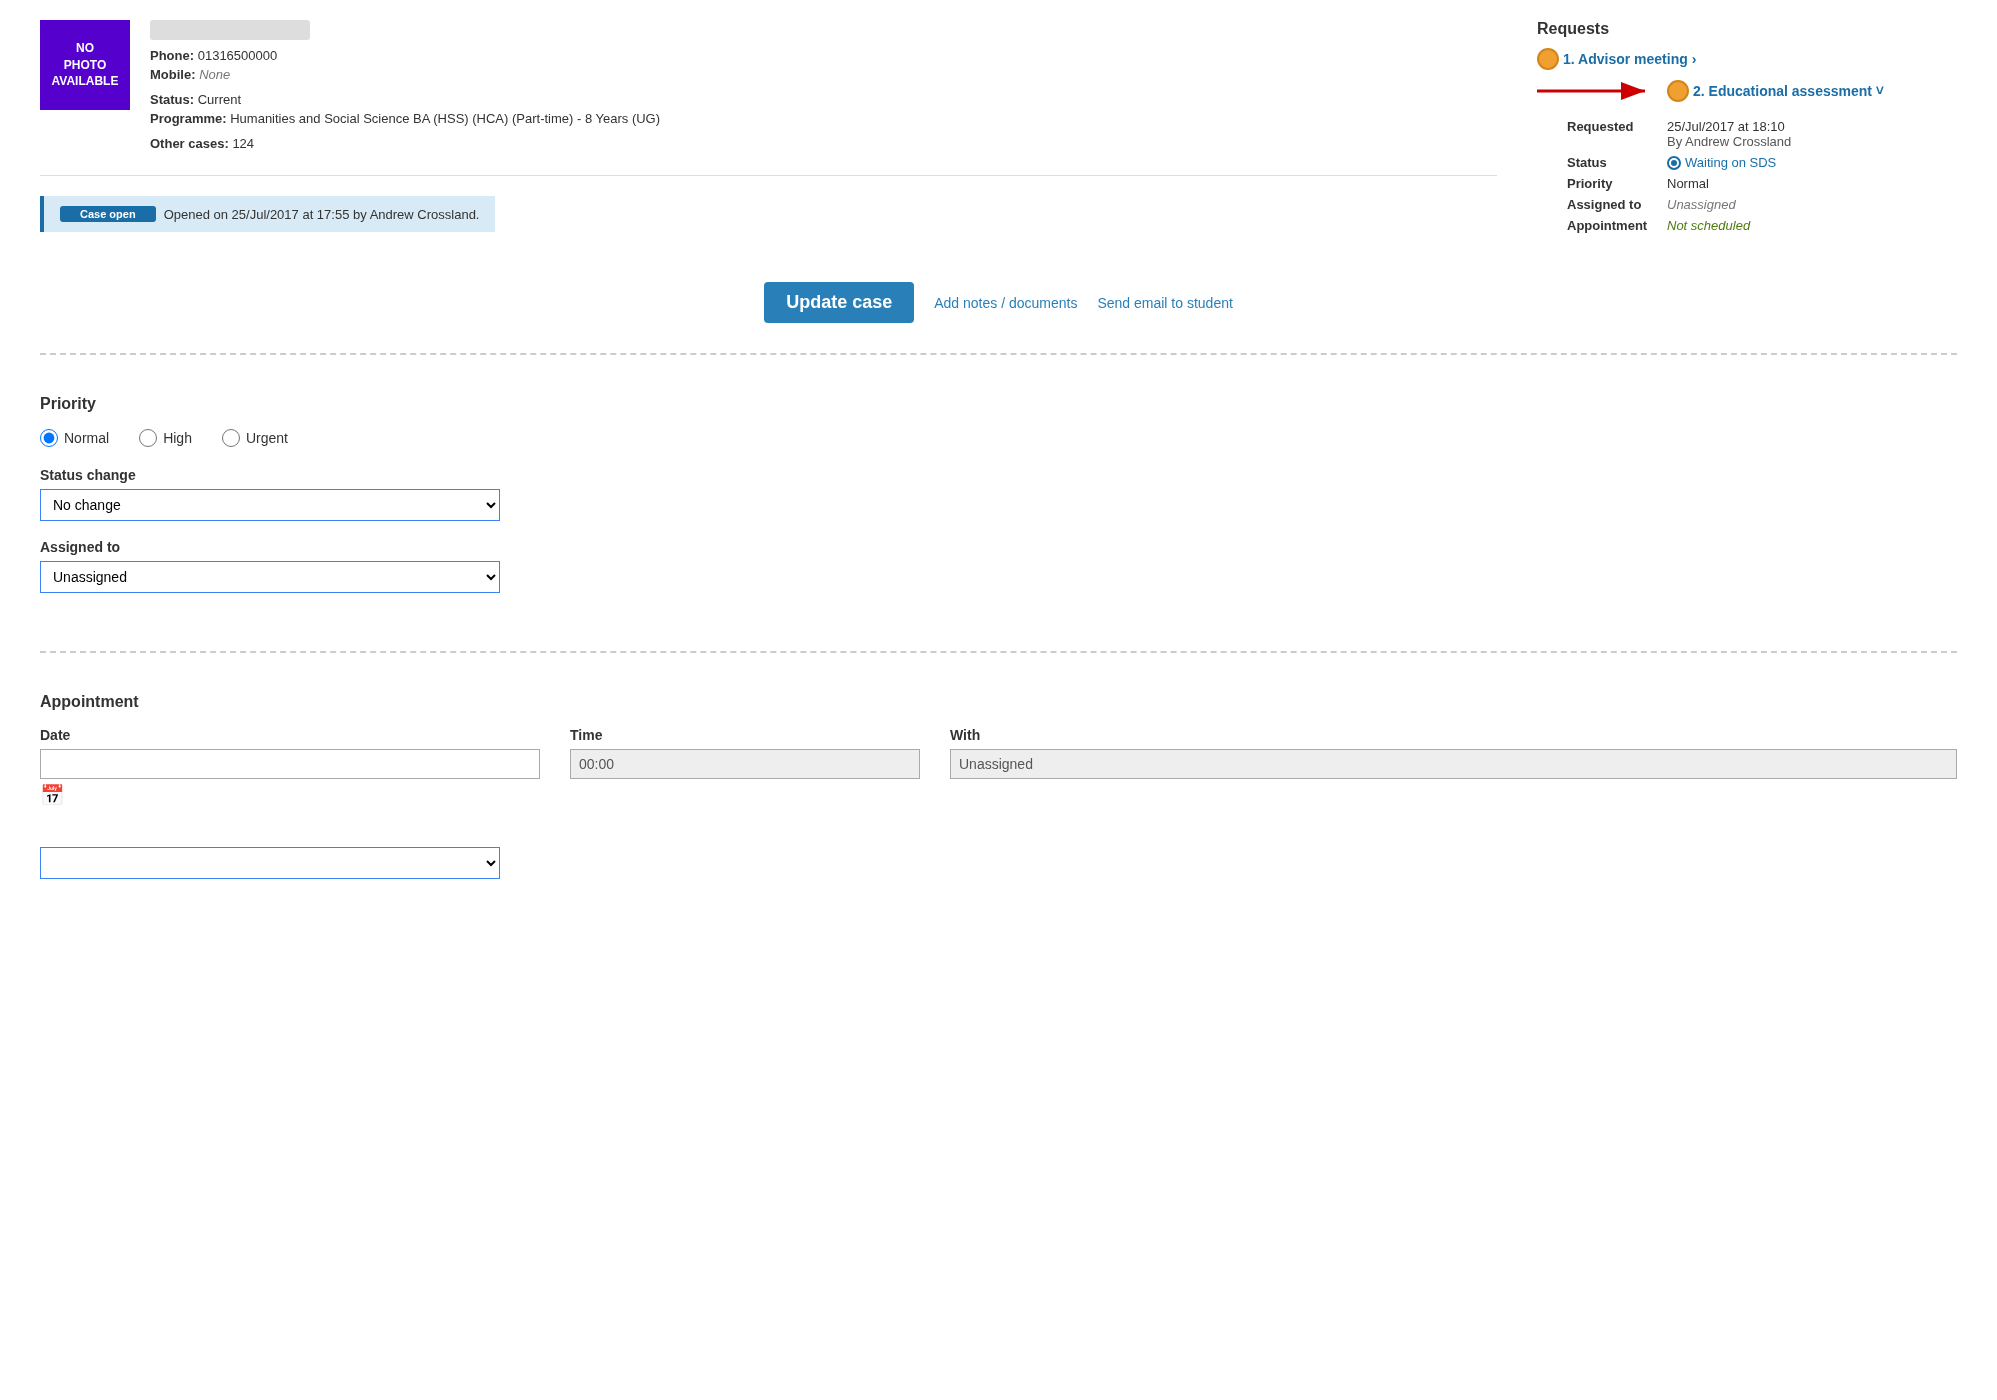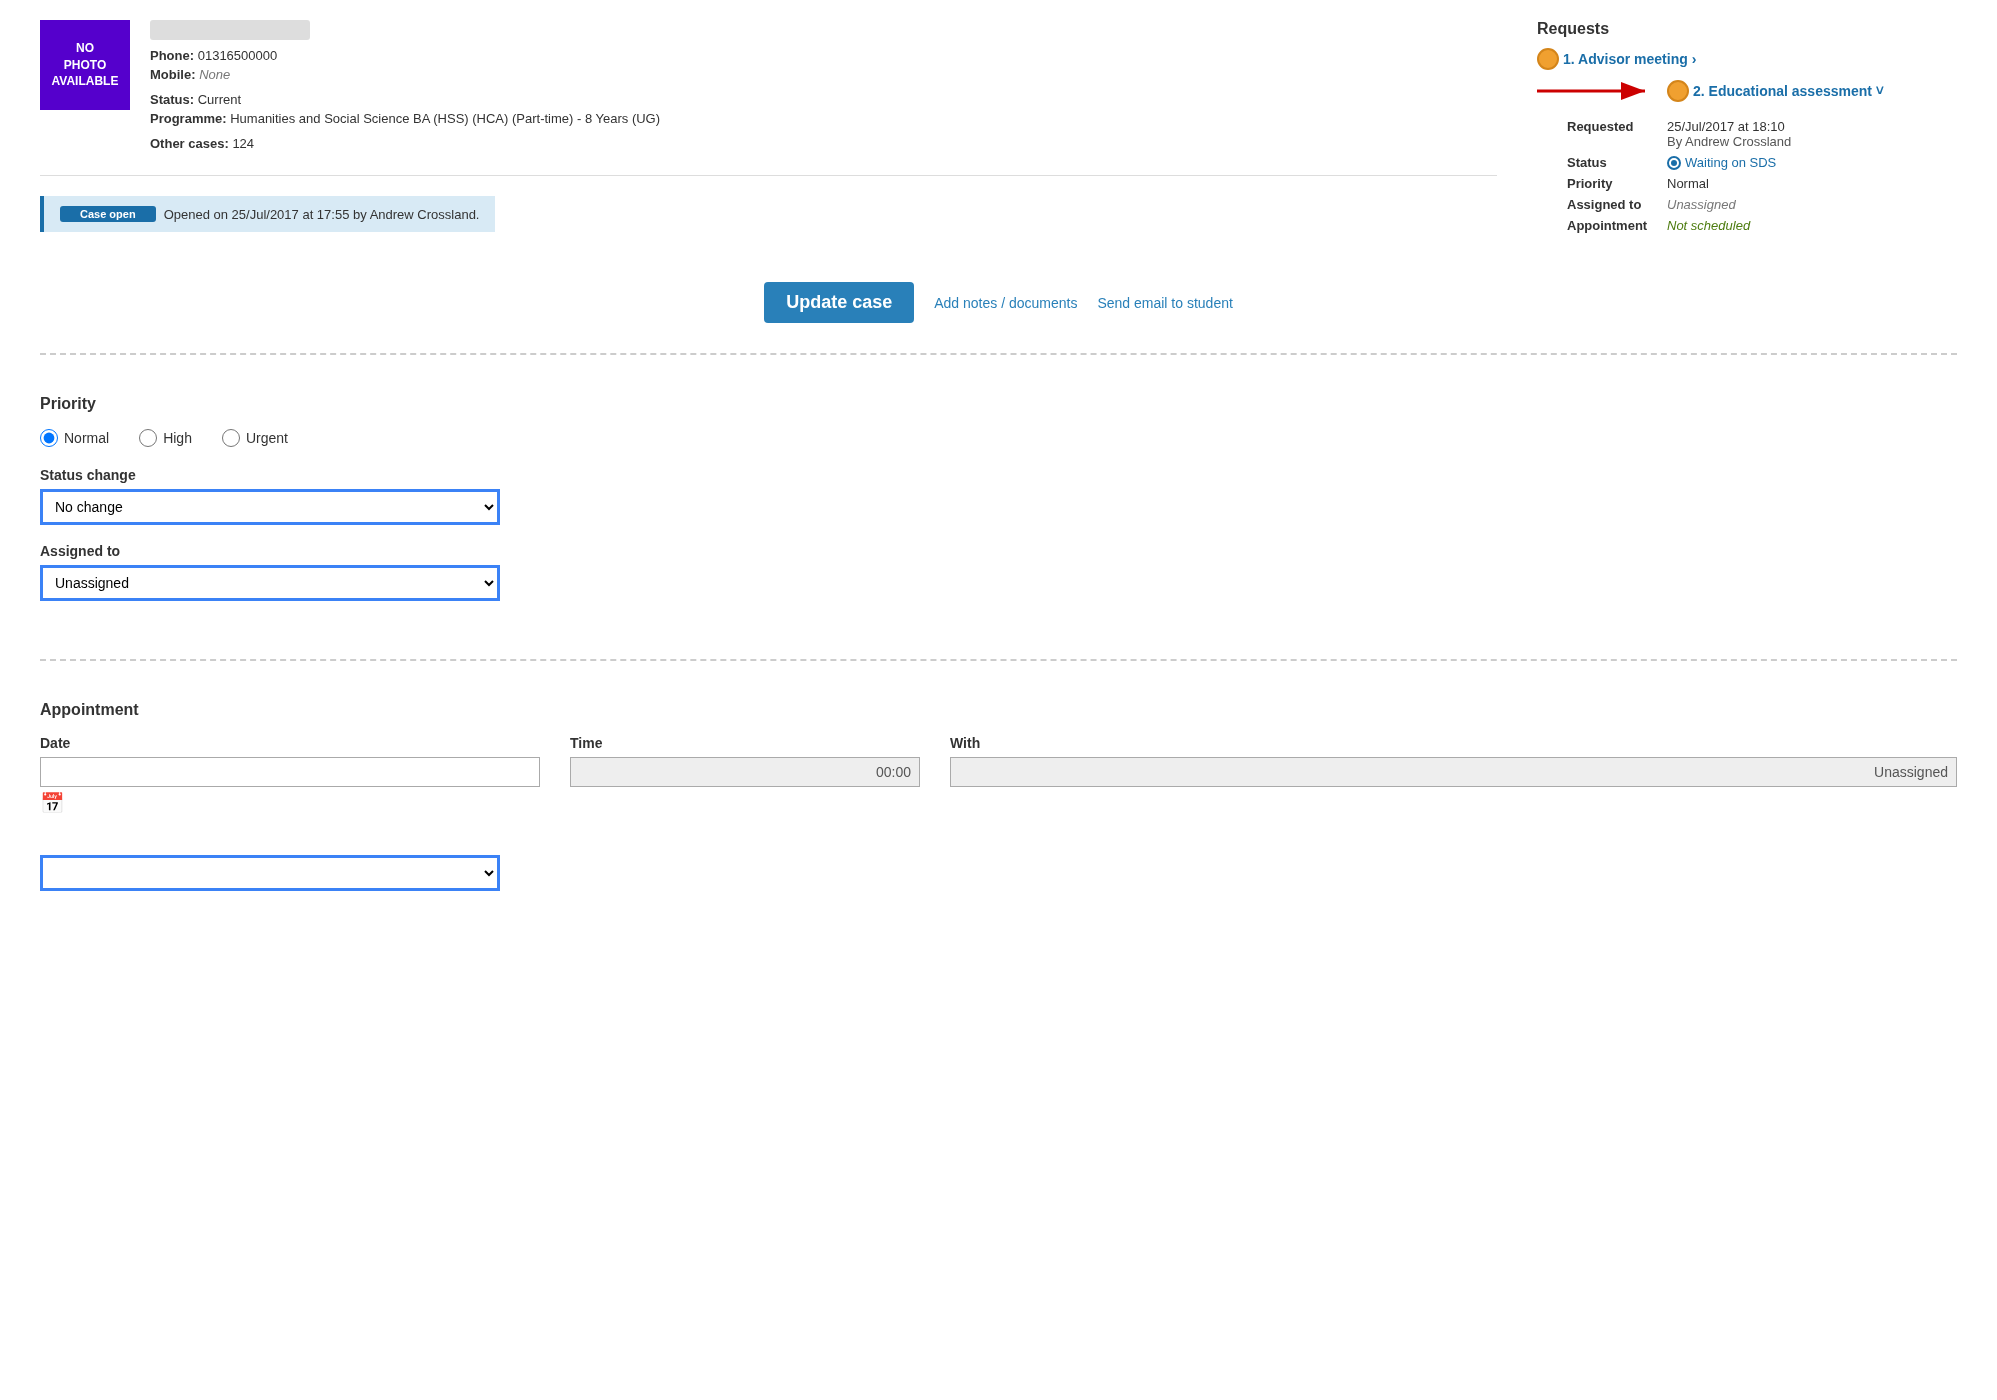--- a/index.html
+++ b/index.html
@@ -265,21 +265,21 @@
     .form-label {
       font-weight: bold;
       font-size: 14px;
       margin-bottom: 6px;
       display: block;
     }
 
     .form-select {
       width: 460px;
       padding: 6px 8px;
-      border: 3px solid #3b82f6;
+      border: 1px solid #3b82f6;
       background: #fff;
       font-size: 14px;
       appearance: auto;
       cursor: pointer;
     }
 
     
     .appointment-section {
       padding: 20px 0;
     }
@@ -302,21 +302,20 @@
       width: 100%;
       padding: 6px 8px;
       border: 1px solid #aaa;
       font-size: 14px;
       background: #fff;
     }
 
     .appt-input-readonly {
       background: #eee;
       color: #555;
-      text-align: right;
     }
 
     .calendar-icon-btn {
       background: none;
       border: none;
       cursor: pointer;
       margin-top: 4px;
       font-size: 20px;
       color: #2980b9;
     }

